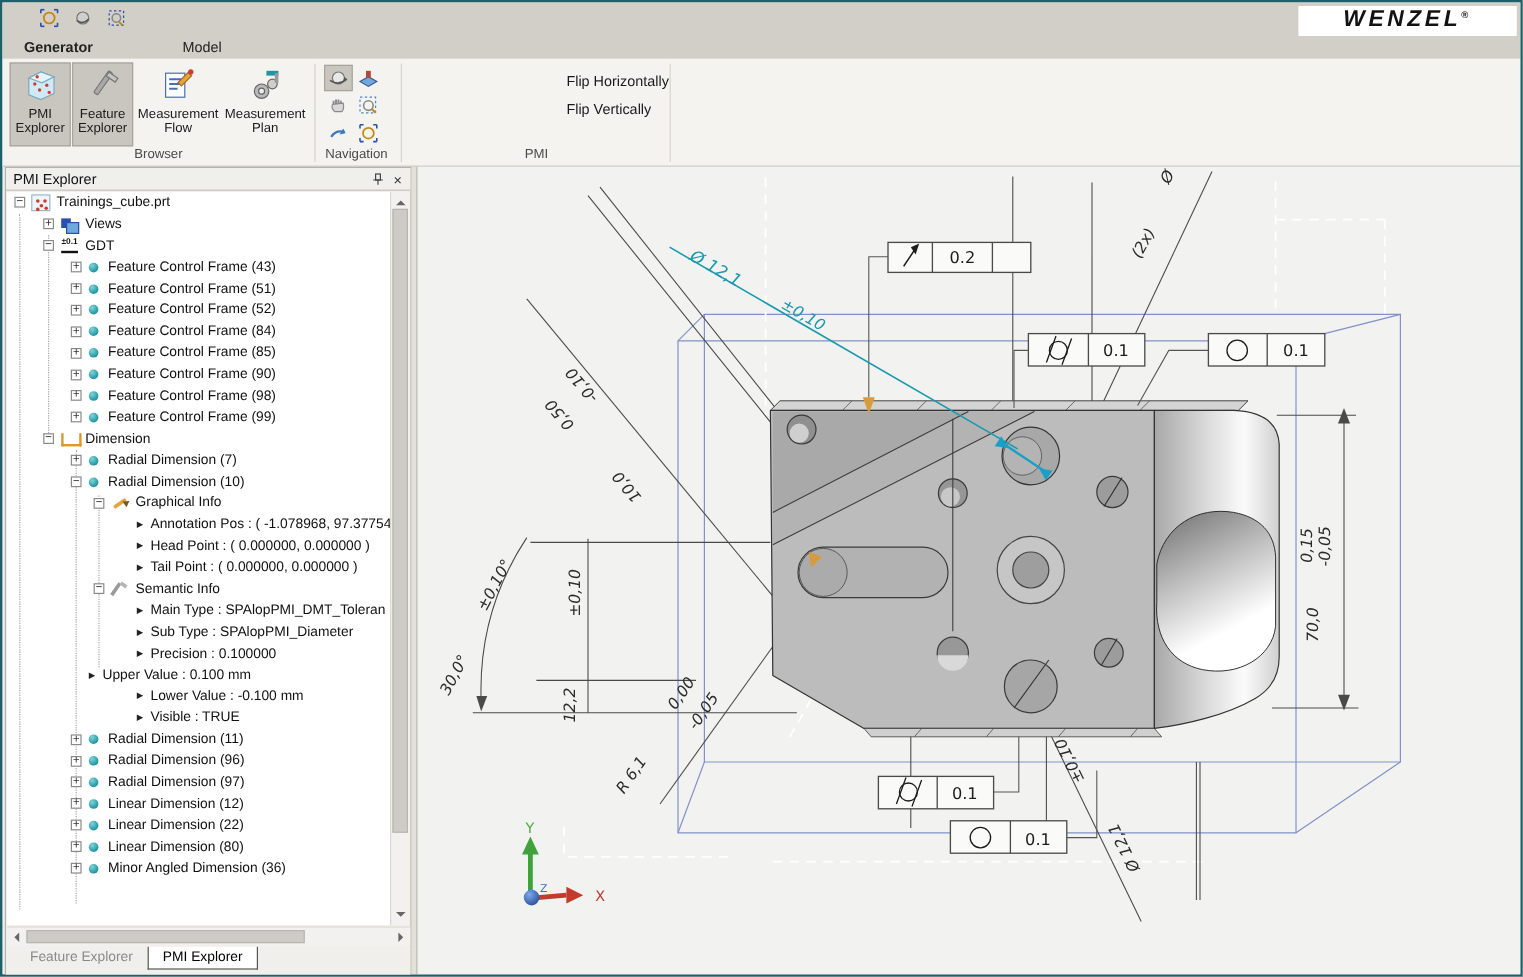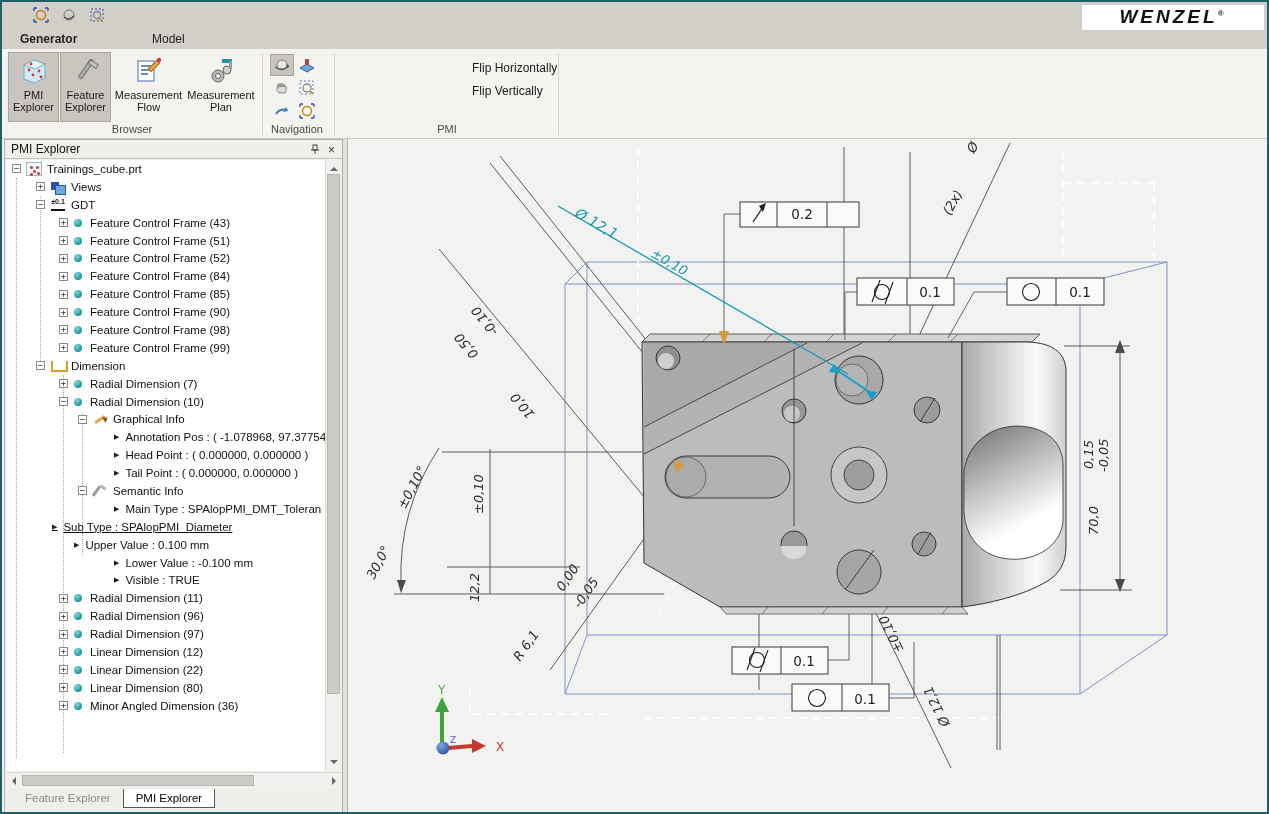--- a/index.html
+++ b/index.html
@@ -324,23 +324,27 @@
           </div>
           <div class="trow" style="padding-left: 72px;">
             <span class="exp">−</span>
             <span class="ticon ticon-caliper"></span>
             <span class="tlabel">Semantic Info</span>
           </div>
           <div class="trow" style="padding-left: 108px;">
             <span class="leafarrow">▶</span>
             <span class="tlabel">Main Type : SPAlopPMI_DMT_Toleran</span>
           </div>
-          <div class="trow" style="padding-left: 46px; text-decoration: underline;">
+          <div class="trow" style="padding-left: 108px;">
             <span class="leafarrow">▶</span>
             <span class="tlabel">Sub Type : SPAlopPMI_Diameter</span>
+          </div>
+          <div class="trow" style="padding-left: 108px;">
+            <span class="leafarrow">▶</span>
+            <span class="tlabel">Precision : 0.100000</span>
           </div>
           <div class="trow" style="padding-left: 68px;">
             <span class="leafarrow">▶</span>
             <span class="tlabel">Upper Value : 0.100 mm</span>
           </div>
           <div class="trow" style="padding-left: 108px;">
             <span class="leafarrow">▶</span>
             <span class="tlabel">Lower Value : -0.100 mm</span>
           </div>
           <div class="trow" style="padding-left: 108px;">

